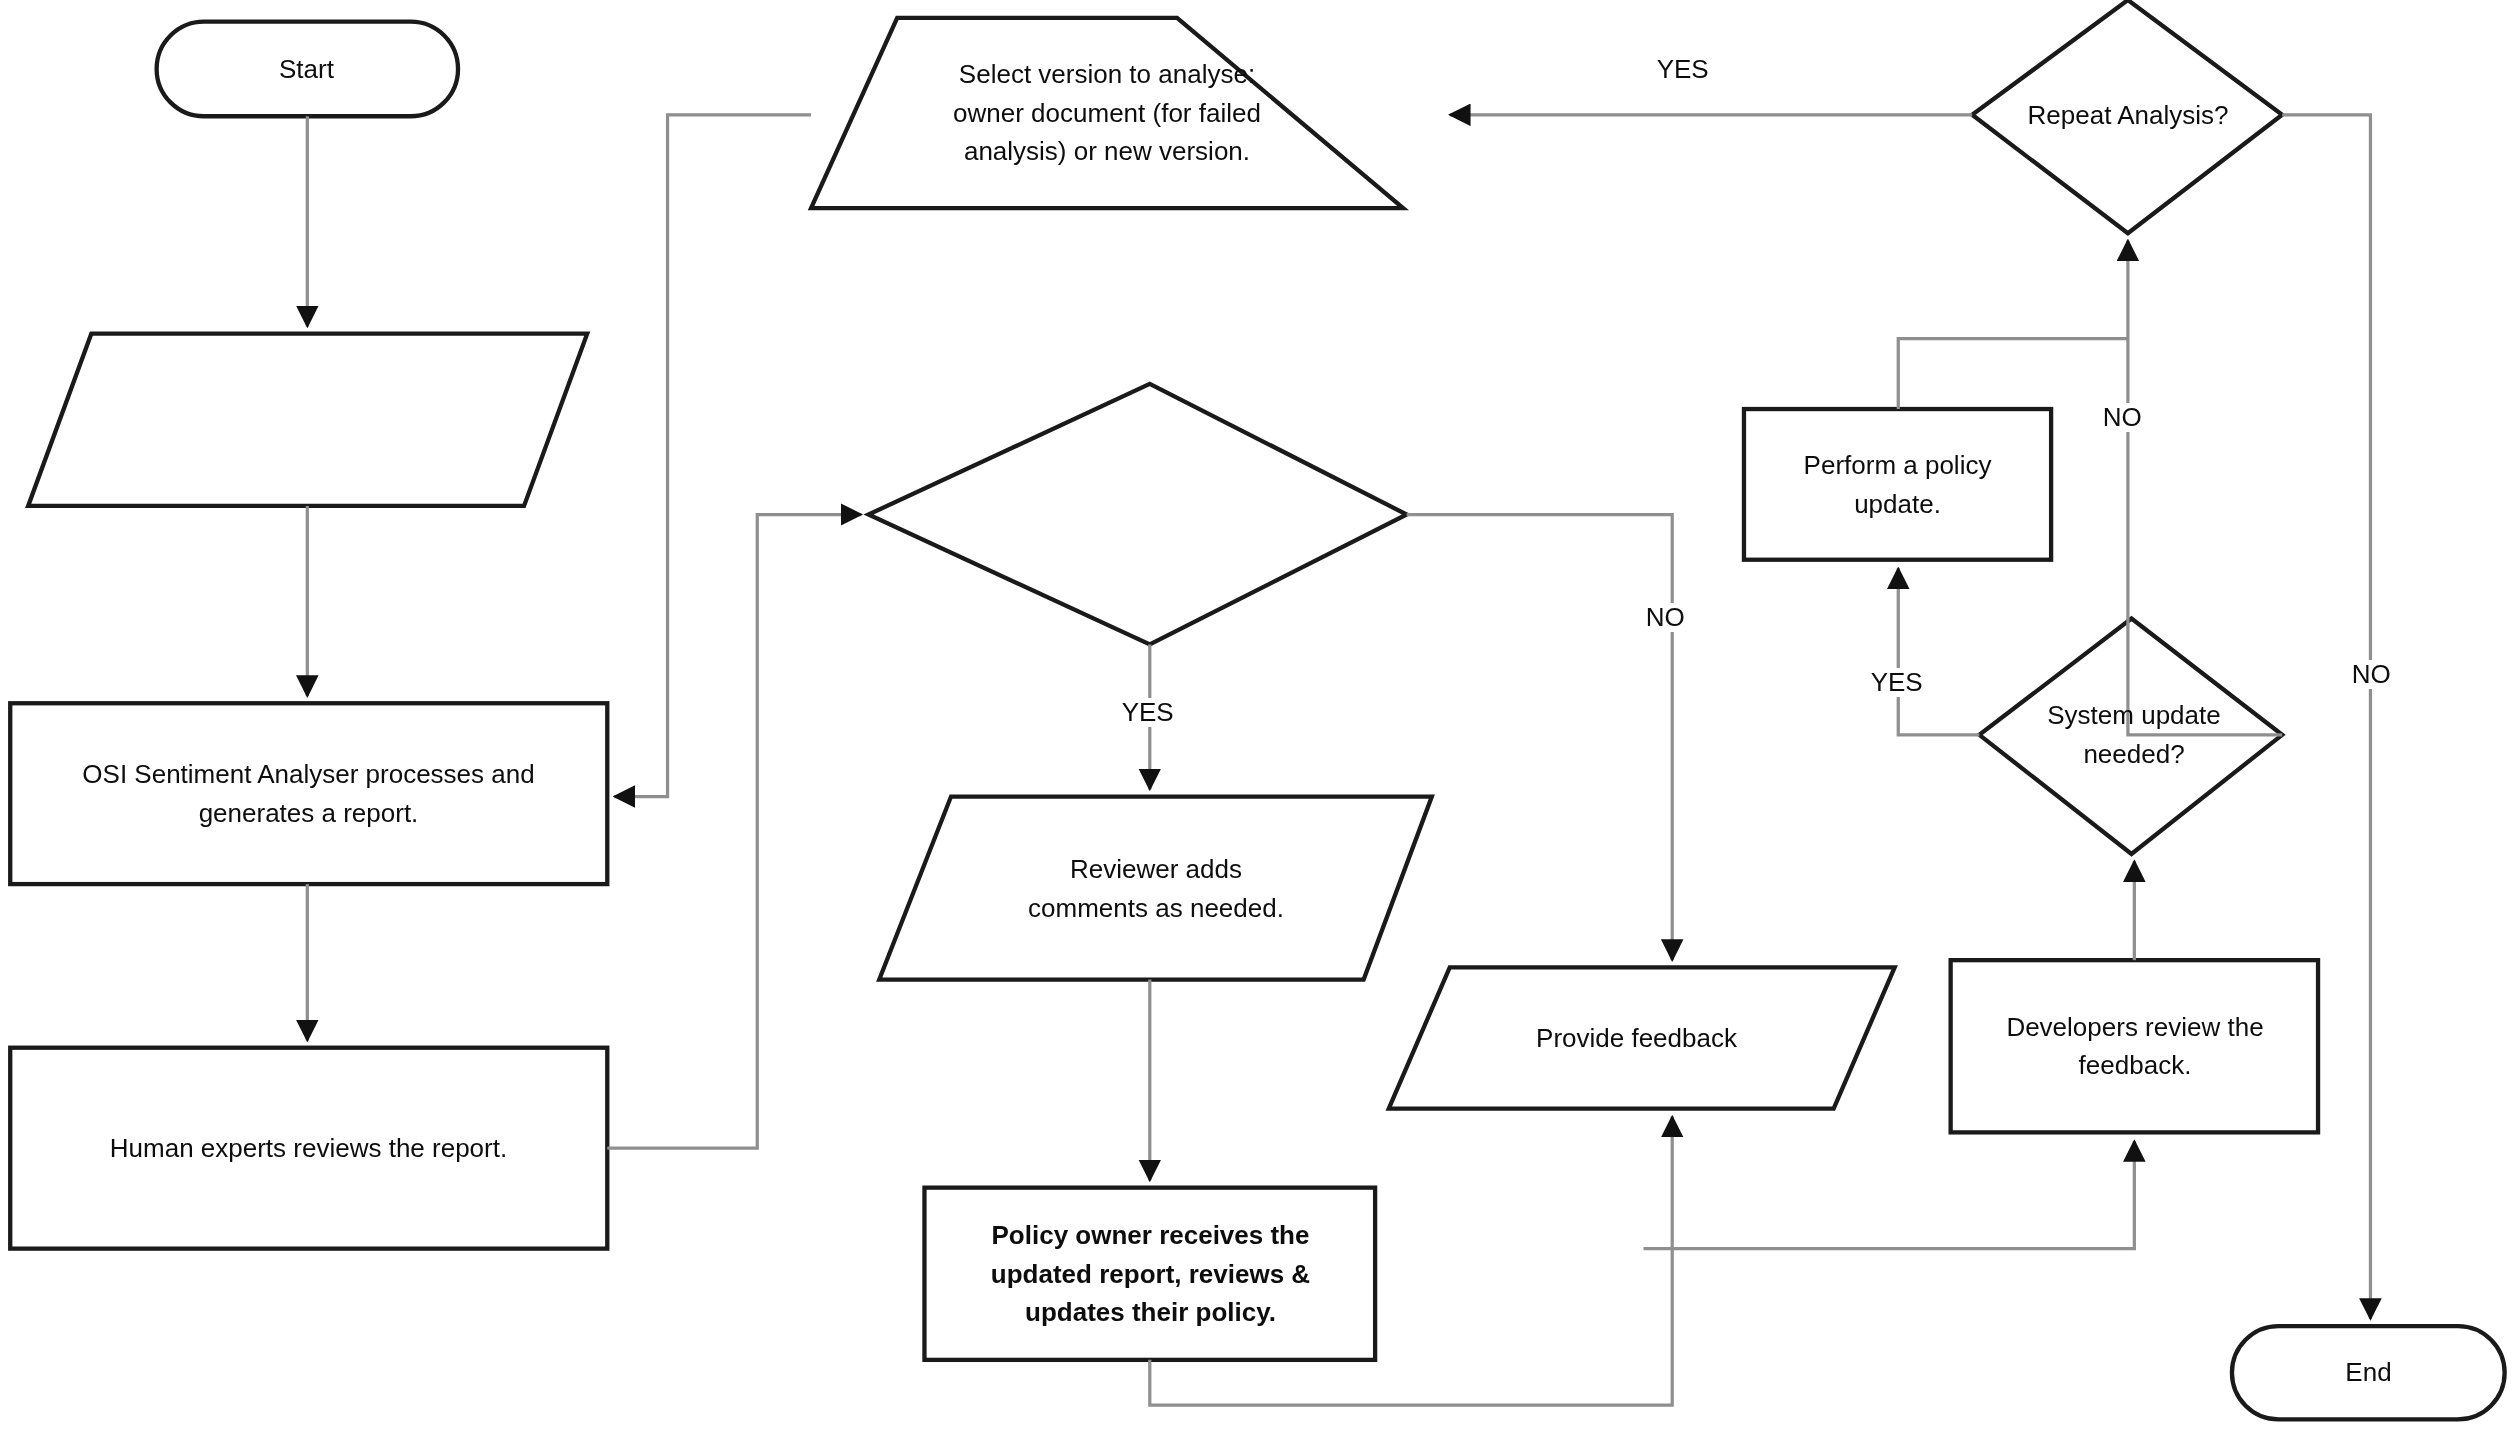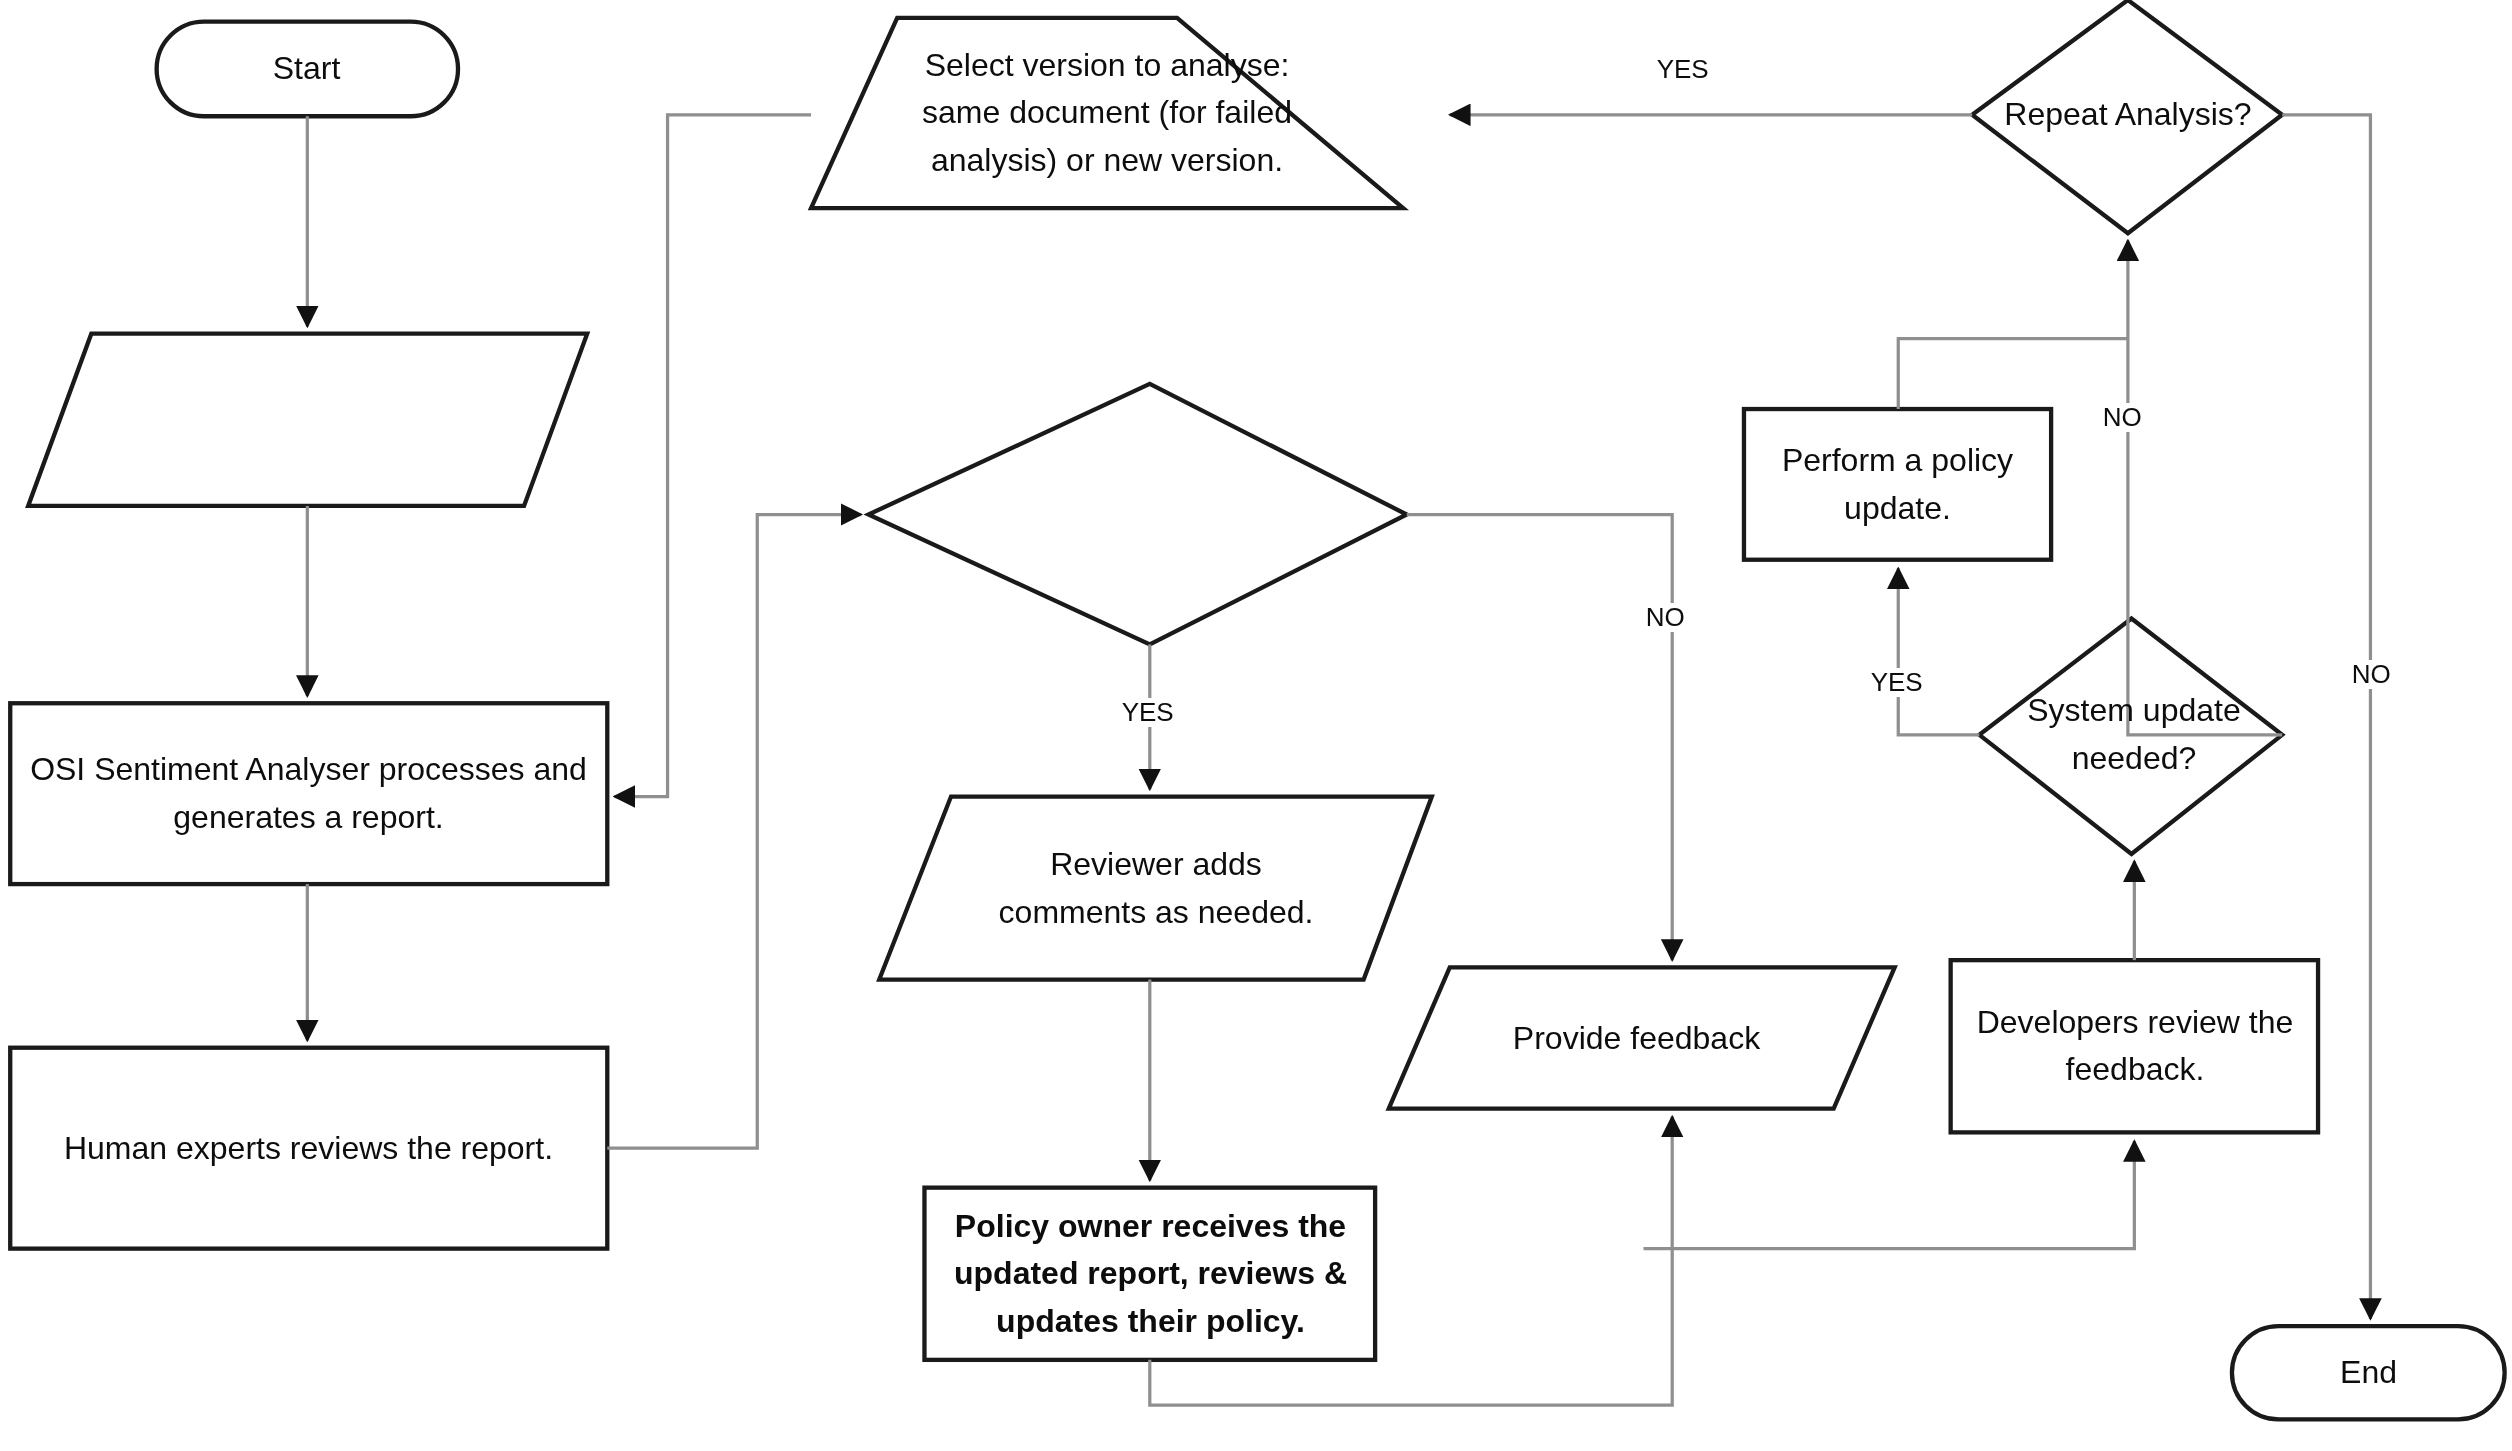--- a/index.html
+++ b/index.html
@@ -25,21 +25,21 @@
     width: 2512px;
     height: 1451px;
   }
   .node-text {
     position: absolute;
     display: flex;
     align-items: center;
     justify-content: center;
     text-align: center;
     color: #0d0d0d;
-    font-size: 32px;
+    font-size: 26px;
     line-height: 1.48;
     white-space: pre-line;
     pointer-events: none;
   }
   .edge-label {
     position: absolute;
     color: #0d0d0d;
     font-size: 26px;
     line-height: 1;
     text-align: center;
@@ -125,21 +125,21 @@
 
   <div class="node-text" style="left:156px; top:21.5px; width:301px; height:95px;">Start</div>
 
 
   <div class="node-text" style="left:10px; top:703px; width:597px; height:181px;">OSI Sentiment Analyser processes and
 generates a report.</div>
 
   <div class="node-text" style="left:10px; top:1048px; width:597px; height:201px;">Human experts reviews the report.</div>
 
   <div class="node-text" style="left:836px; top:18px; width:542px; height:190px;">Select version to analyse:
-same document (for failed
+owner document (for failed
 analysis) or new version.</div>
 
 
   <div class="node-text" style="left:901px; top:797px; width:510px; height:183px;">Reviewer adds
 comments as needed.</div>
 
   <div class="node-text" style="left:925px; top:1188px; width:451px; height:172px;font-weight:bold;">Policy owner receives the
 updated report, reviews &amp;
 updates their policy.</div>
 

